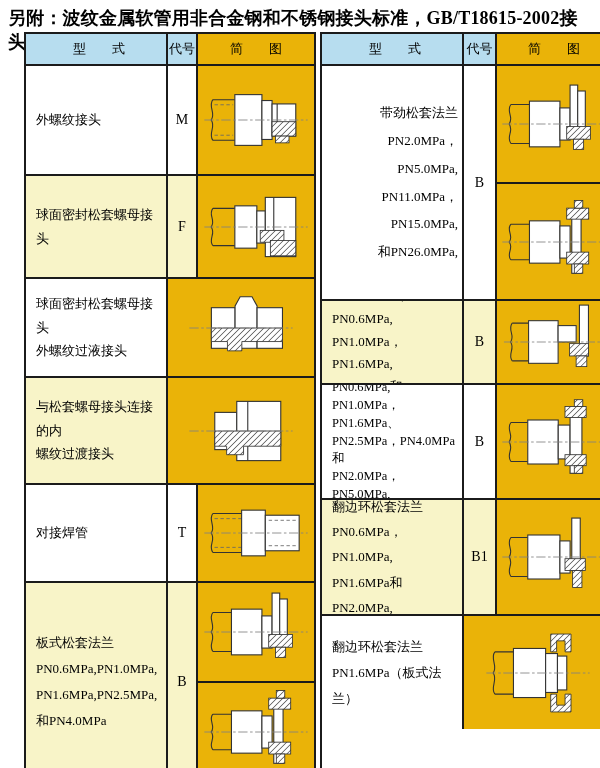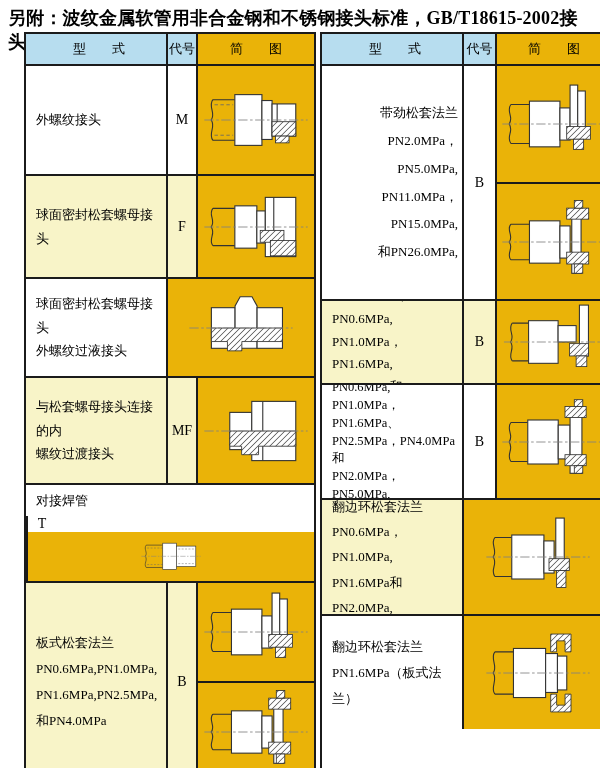--- a/index.html
+++ b/index.html
@@ -27,21 +27,21 @@
   .type span{white-space:pre-line;}
   .cell.code{width:30px;border-left:2px solid var(--bd);display:flex;align-items:center;justify-content:center;font-size:14px;}
   .half.right .cell.code{width:33px;}
   .cell.diag{flex:1;border-left:2px solid var(--bd);display:flex;flex-direction:column;align-items:center;justify-content:center;background:#eab308;}
   .sub{width:100%;display:flex;align-items:center;justify-content:center;box-sizing:border-box;}
   .sub.second{border-top:2px solid var(--bd);flex:1;}
   .row.head{background:var(--header-bg);height:30px;}
   .row.head .cell{display:flex;align-items:center;justify-content:center;font-size:13px;}
   .row.hl .type,.row.hl .code{background:var(--hl-bg);}
   
-  .l1{height:110px;} .l2{height:103px;} .l3{height:99px;} .l4{height:107px;} .l5{height:98px;flex-direction:column;} .l6{height:199px;}
+  .l1{height:110px;} .l2{height:103px;} .l3{height:99px;} .l4{height:107px;} .l5{height:98px;} .l6{height:199px;}
   .r1{height:235px;} .r2{height:84px;} .r3{height:115px;} .r4{height:116px;} .r5{height:115px;}
   .l6 .sub.one{height:98px;}
   .r1 .sub.one{height:116px;}
   .l6 .cell.type{line-height:2.0;}
   .r1 .cell.type{line-height:2.15;text-align:right;}
   .r2 .cell.type{line-height:1.75;}
   .r3 .cell.type{line-height:1.42;font-size:12.5px;}
   .r4 .cell.type{line-height:1.95;}
   .r5 .cell.type{line-height:2.0;}
   
@@ -131,21 +131,20 @@
           <line class="cl" x1="4" y1="50" x2="126" y2="50"></line>
         </svg>
       </div>
     </div>
 
     <div class="row l4 hl">
       <div class="cell type">
           <span>与松套螺母接头连接的内
 螺纹过渡接头</span>
         </div>
-      <div class="cell code">MF</div>
       <div class="cell diag">
         <svg class="dg" viewBox="0 0 130 100">
           <rect class="f" x="34" y="28" width="26" height="44"></rect>
           <rect class="f" x="60" y="15" width="52" height="70"></rect>
           <line class="s" x1="73" y1="15" x2="73" y2="85"></line>
           <path class="h" d="M34,50 h78 v18 h-44 v10 h-20 v-10 h-14 z"></path>
           <line class="cl" x1="4" y1="50" x2="126" y2="50"></line>
         </svg>
       </div>
     </div>
@@ -303,20 +302,21 @@
         </svg>
       </div>
     </div>
 
     <div class="row r4 hl">
       <div class="cell type">
           <span>翻边环松套法兰
 PN0.6MPa，PN1.0MPa,
 PN1.6MPa和PN2.0MPa,</span>
         </div>
+      <div class="cell code">B1</div>
       <div class="cell diag">
         <svg class="dg" viewBox="0 0 130 100">
           <path class="s" d="M14,27 h20 M14,73 h20"></path>
           <path class="s" d="M14,27 c-6,8 4,15 -2,23 c6,8 -4,15 2,23"></path>
           <rect class="f" x="34" y="24" width="38" height="52"></rect>
           <rect class="f" x="72" y="31" width="12" height="38"></rect>
           <rect class="f" x="86" y="4" width="10" height="62"></rect>
           <rect class="h" x="78" y="52" width="24" height="14"></rect>
           <rect class="h" x="87" y="66" width="11" height="20"></rect>
           <line class="cl" x1="4" y1="50" x2="126" y2="50"></line>

